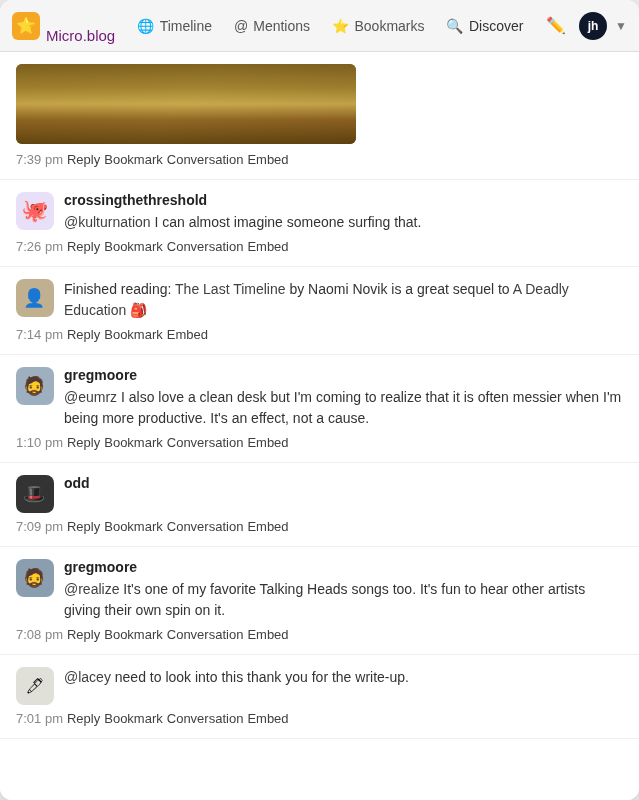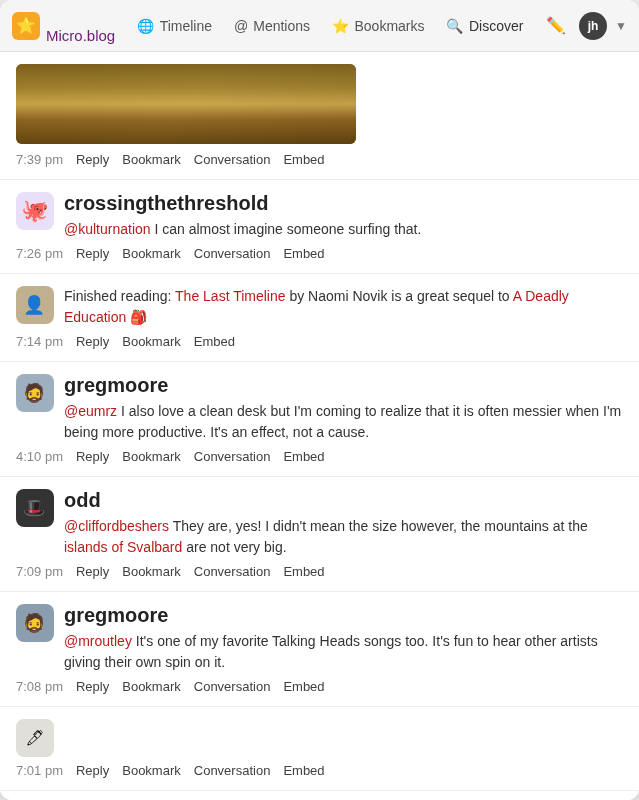--- a/index.html
+++ b/index.html
@@ -86,21 +86,21 @@
       align-items: center;
       justify-content: center;
       border-radius: 6px;
       cursor: pointer;
       color: #555;
       font-size: 16px;
     }
     .nav-avatar {
       width: 28px;
       height: 28px;
-      background: #404040;
+      background: #0f172a;
       border-radius: 50%;
       display: flex;
       align-items: center;
       justify-content: center;
       color: white;
       font-size: 12px;
       font-weight: bold;
       cursor: pointer;
     }
     .nav-chevron { color: #777; font-size: 12px; cursor: pointer; }
@@ -129,21 +129,21 @@
     .post-image-inner {
       width: 100%;
       height: 100%;
       background: 
         linear-gradient(180deg, #7a5c1e 0%, #a0812e 30%, #c9a84c 50%, #8b6020 70%, #5a3e0e 100%);
       opacity: 0.9;
     }
     .post-meta {
       display: flex;
       align-items: center;
-      gap: 13px;
+      gap: 4px;
       font-size: 13px;
       color: #888;
       margin-top: 6px;
     }
     .post-meta-time { color: #888; }
     .post-meta-action {
       color: #404040;
       cursor: pointer;
       text-decoration: none;
     }
@@ -159,31 +159,31 @@
       height: 38px;
       border-radius: 8px;
       flex-shrink: 0;
       overflow: hidden;
     }
     .post-content {
       flex: 1;
     }
     .post-username {
       font-weight: 600;
-      font-size: 20px;
+      font-size: 14px;
       color: #222;
       margin-bottom: 4px;
     }
     .post-text {
       font-size: 14px;
       color: #333;
       line-height: 1.5;
     }
     .post-link {
-      color: #b91c1c;
+      color: #404040;
       text-decoration: none;
     }
 
     
     .av-octopus { background: #e8e0f8; display: flex; align-items: center; justify-content: center; font-size: 22px; }
 
     
     .feed::-webkit-scrollbar { width: 6px; }
     .feed::-webkit-scrollbar-thumb { background: #ccc; border-radius: 3px; }
   </style>
@@ -279,70 +279,70 @@
       <div class="post-header">
         <div class="avatar" style="background:#9eb0c0;display:flex;align-items:center;justify-content:center;font-size:18px;">🧔</div>
         <div class="post-content">
           <div class="post-username">gregmoore</div>
           <div class="post-text">
             <a class="post-link">@eumrz</a> I also love a clean desk but I'm coming to realize that it is often messier when I'm being more productive. It's an effect, not a cause.
           </div>
         </div>
       </div>
       <div class="post-meta">
-        <span class="post-meta-time">4:10 pm</span>
+        <span class="post-meta-time">1:10 pm</span>
         <a class="post-meta-action">Reply</a>
         <a class="post-meta-action">Bookmark</a>
         <a class="post-meta-action">Conversation</a>
         <a class="post-meta-action">Embed</a>
       </div>
     </div>
 
     <div class="post-item">
       <div class="post-header">
         <div class="avatar" style="background:#333;display:flex;align-items:center;justify-content:center;font-size:18px;color:white;">🎩</div>
         <div class="post-content">
           <div class="post-username">odd</div>
-          <div class="post-text">
-            <a class="post-link">@cliffordbeshers</a> They are, yes! I didn't mean the size however, the mountains at the <a class="post-link">islands of Svalbard</a> are not very big.
-          </div>
         </div>
       </div>
       <div class="post-meta">
         <span class="post-meta-time">7:09 pm</span>
         <a class="post-meta-action">Reply</a>
         <a class="post-meta-action">Bookmark</a>
         <a class="post-meta-action">Conversation</a>
         <a class="post-meta-action">Embed</a>
       </div>
     </div>
 
     <div class="post-item">
       <div class="post-header">
         <div class="avatar" style="background:#8a9eb0;display:flex;align-items:center;justify-content:center;font-size:18px;">🧔</div>
         <div class="post-content">
           <div class="post-username">gregmoore</div>
           <div class="post-text">
-            <a class="post-link">@mroutley</a> It's one of my favorite Talking Heads songs too. It's fun to hear other artists giving their own spin on it.
+            <a class="post-link">@realize</a> It's one of my favorite Talking Heads songs too. It's fun to hear other artists giving their own spin on it.
           </div>
         </div>
       </div>
       <div class="post-meta">
         <span class="post-meta-time">7:08 pm</span>
         <a class="post-meta-action">Reply</a>
         <a class="post-meta-action">Bookmark</a>
         <a class="post-meta-action">Conversation</a>
         <a class="post-meta-action">Embed</a>
       </div>
     </div>
 
     <div class="post-item">
       <div class="post-header">
         <div class="avatar" style="background:#e0e0d8;display:flex;align-items:center;justify-content:center;font-size:15px;">🖊</div>
         <div class="post-content">
+          <div class="post-text">
+            <a class="post-link">@lacey</a> need to look into this thank you for the write-up.
+          </div>
         </div>
       </div>
       <div class="post-meta">
         <span class="post-meta-time">7:01 pm</span>
         <a class="post-meta-action">Reply</a>
         <a class="post-meta-action">Bookmark</a>
         <a class="post-meta-action">Conversation</a>
         <a class="post-meta-action">Embed</a>
       </div>
     </div>

